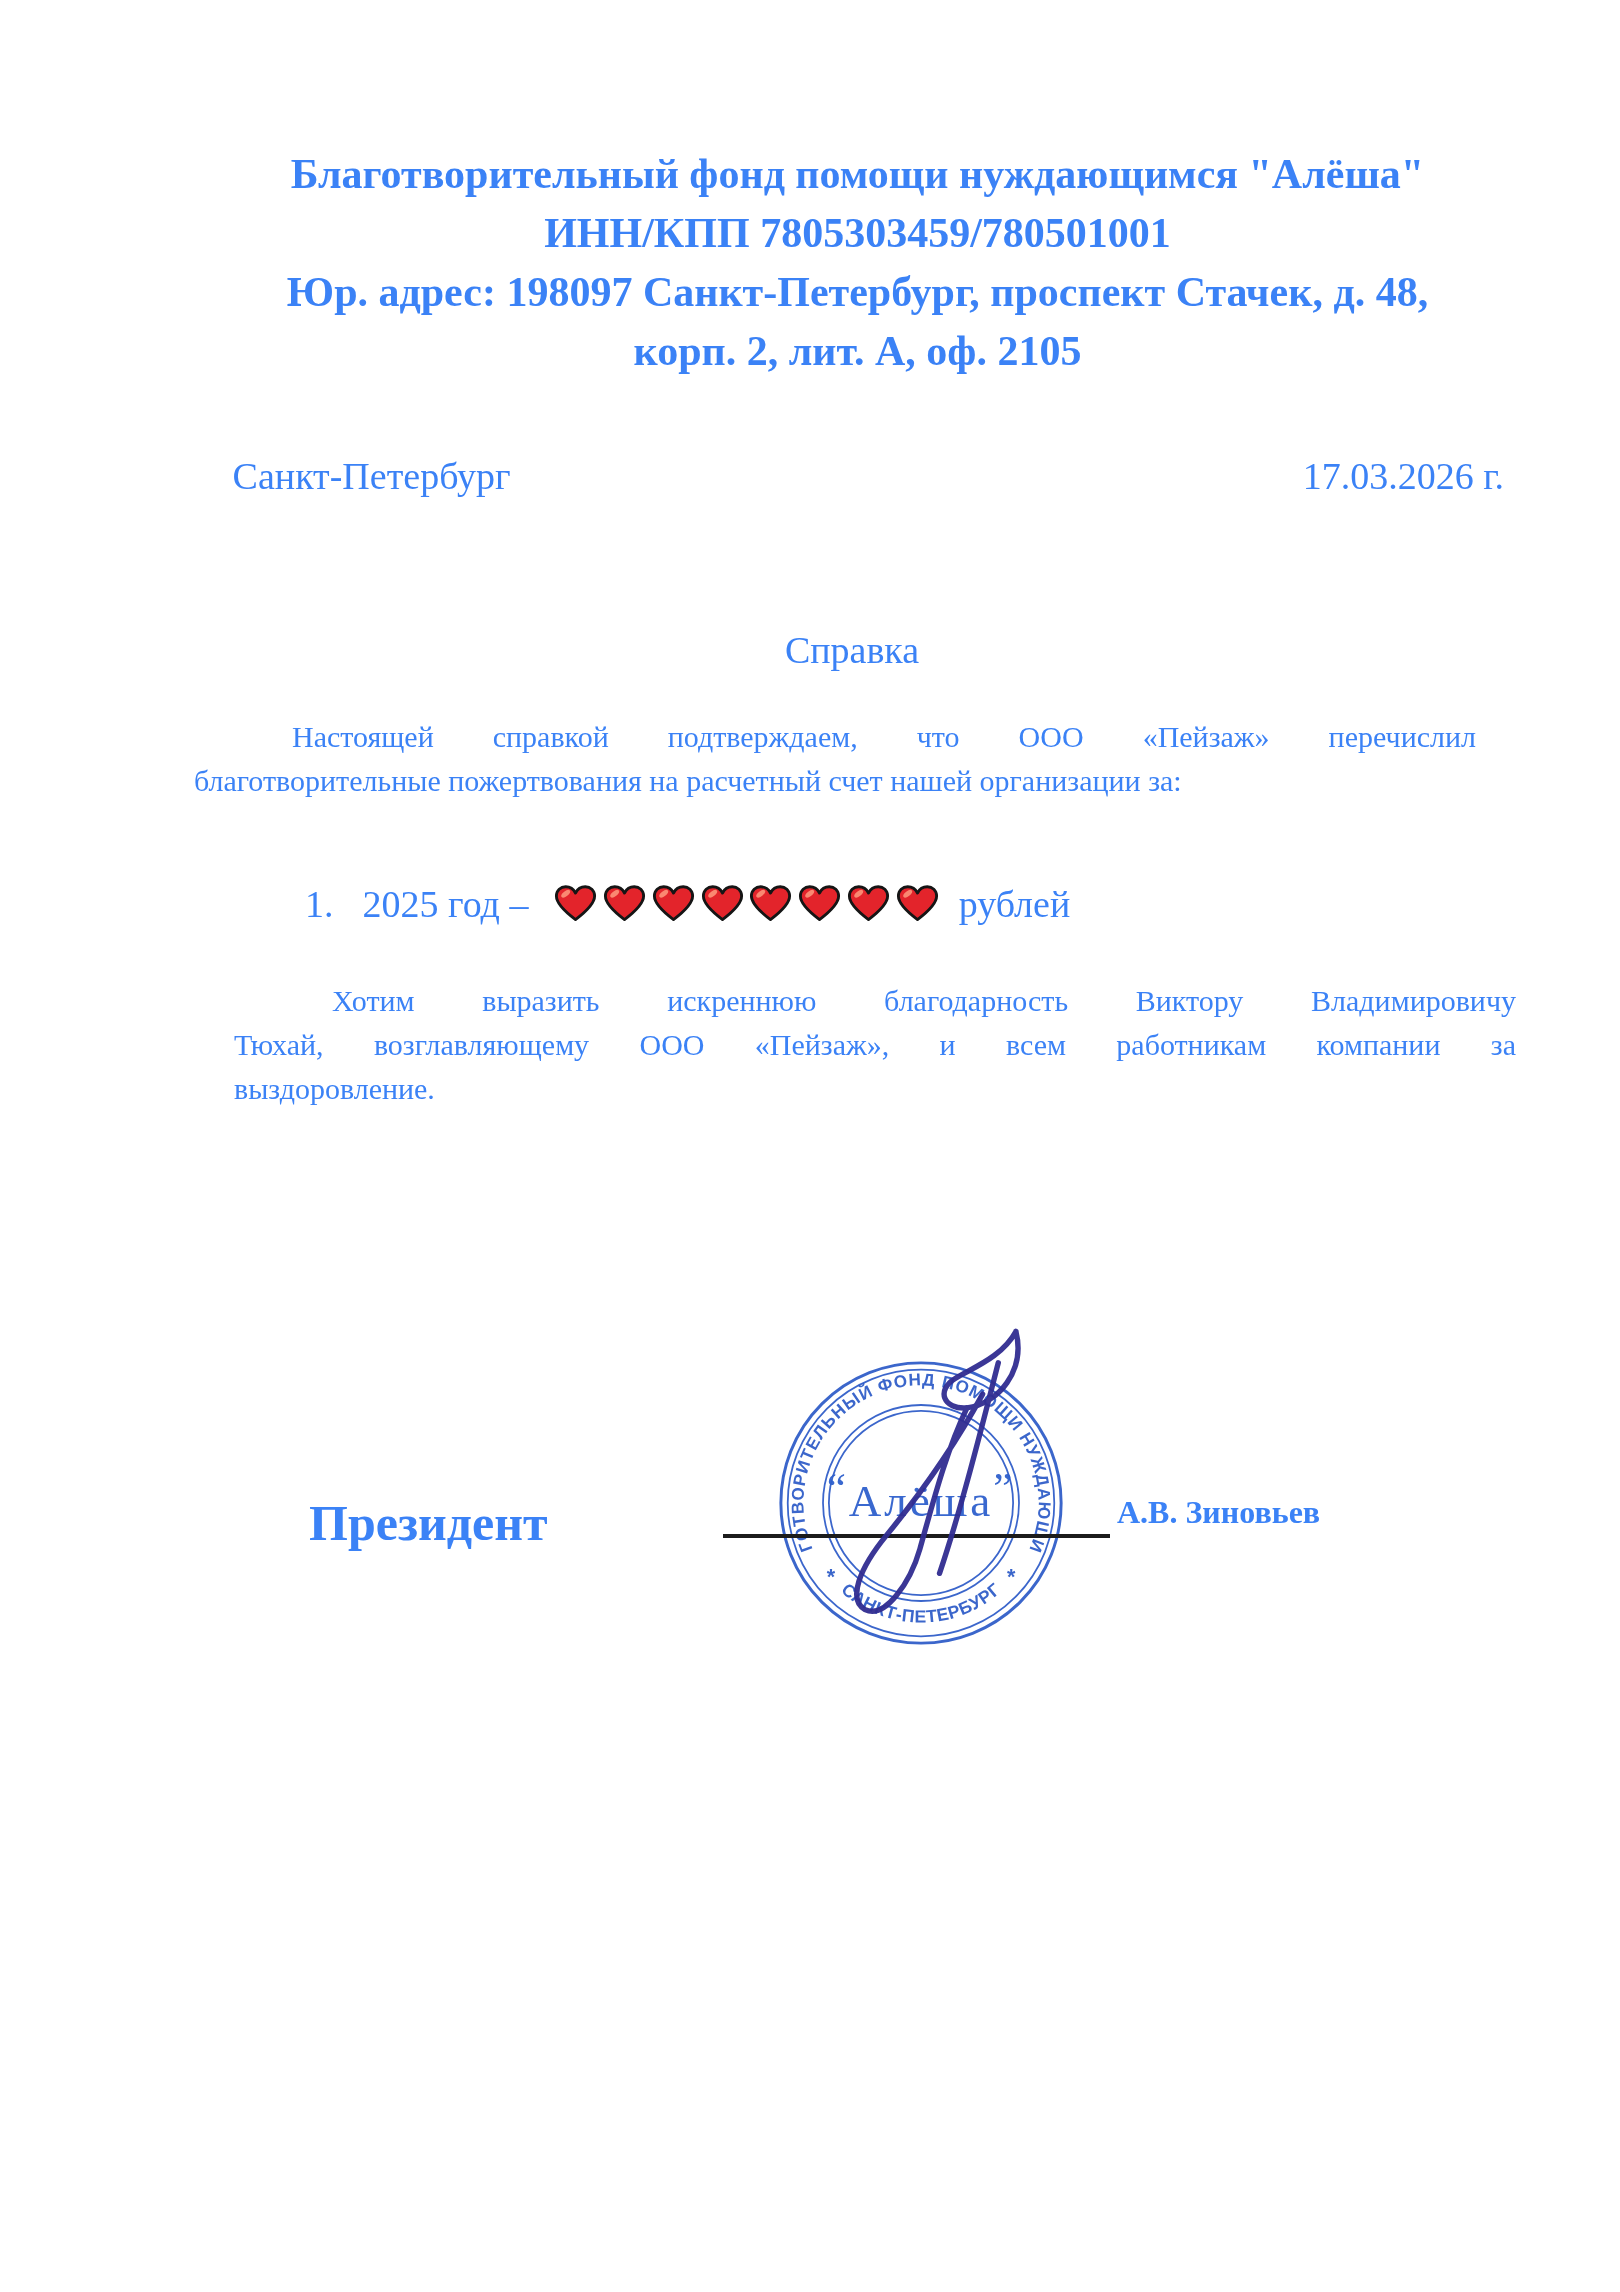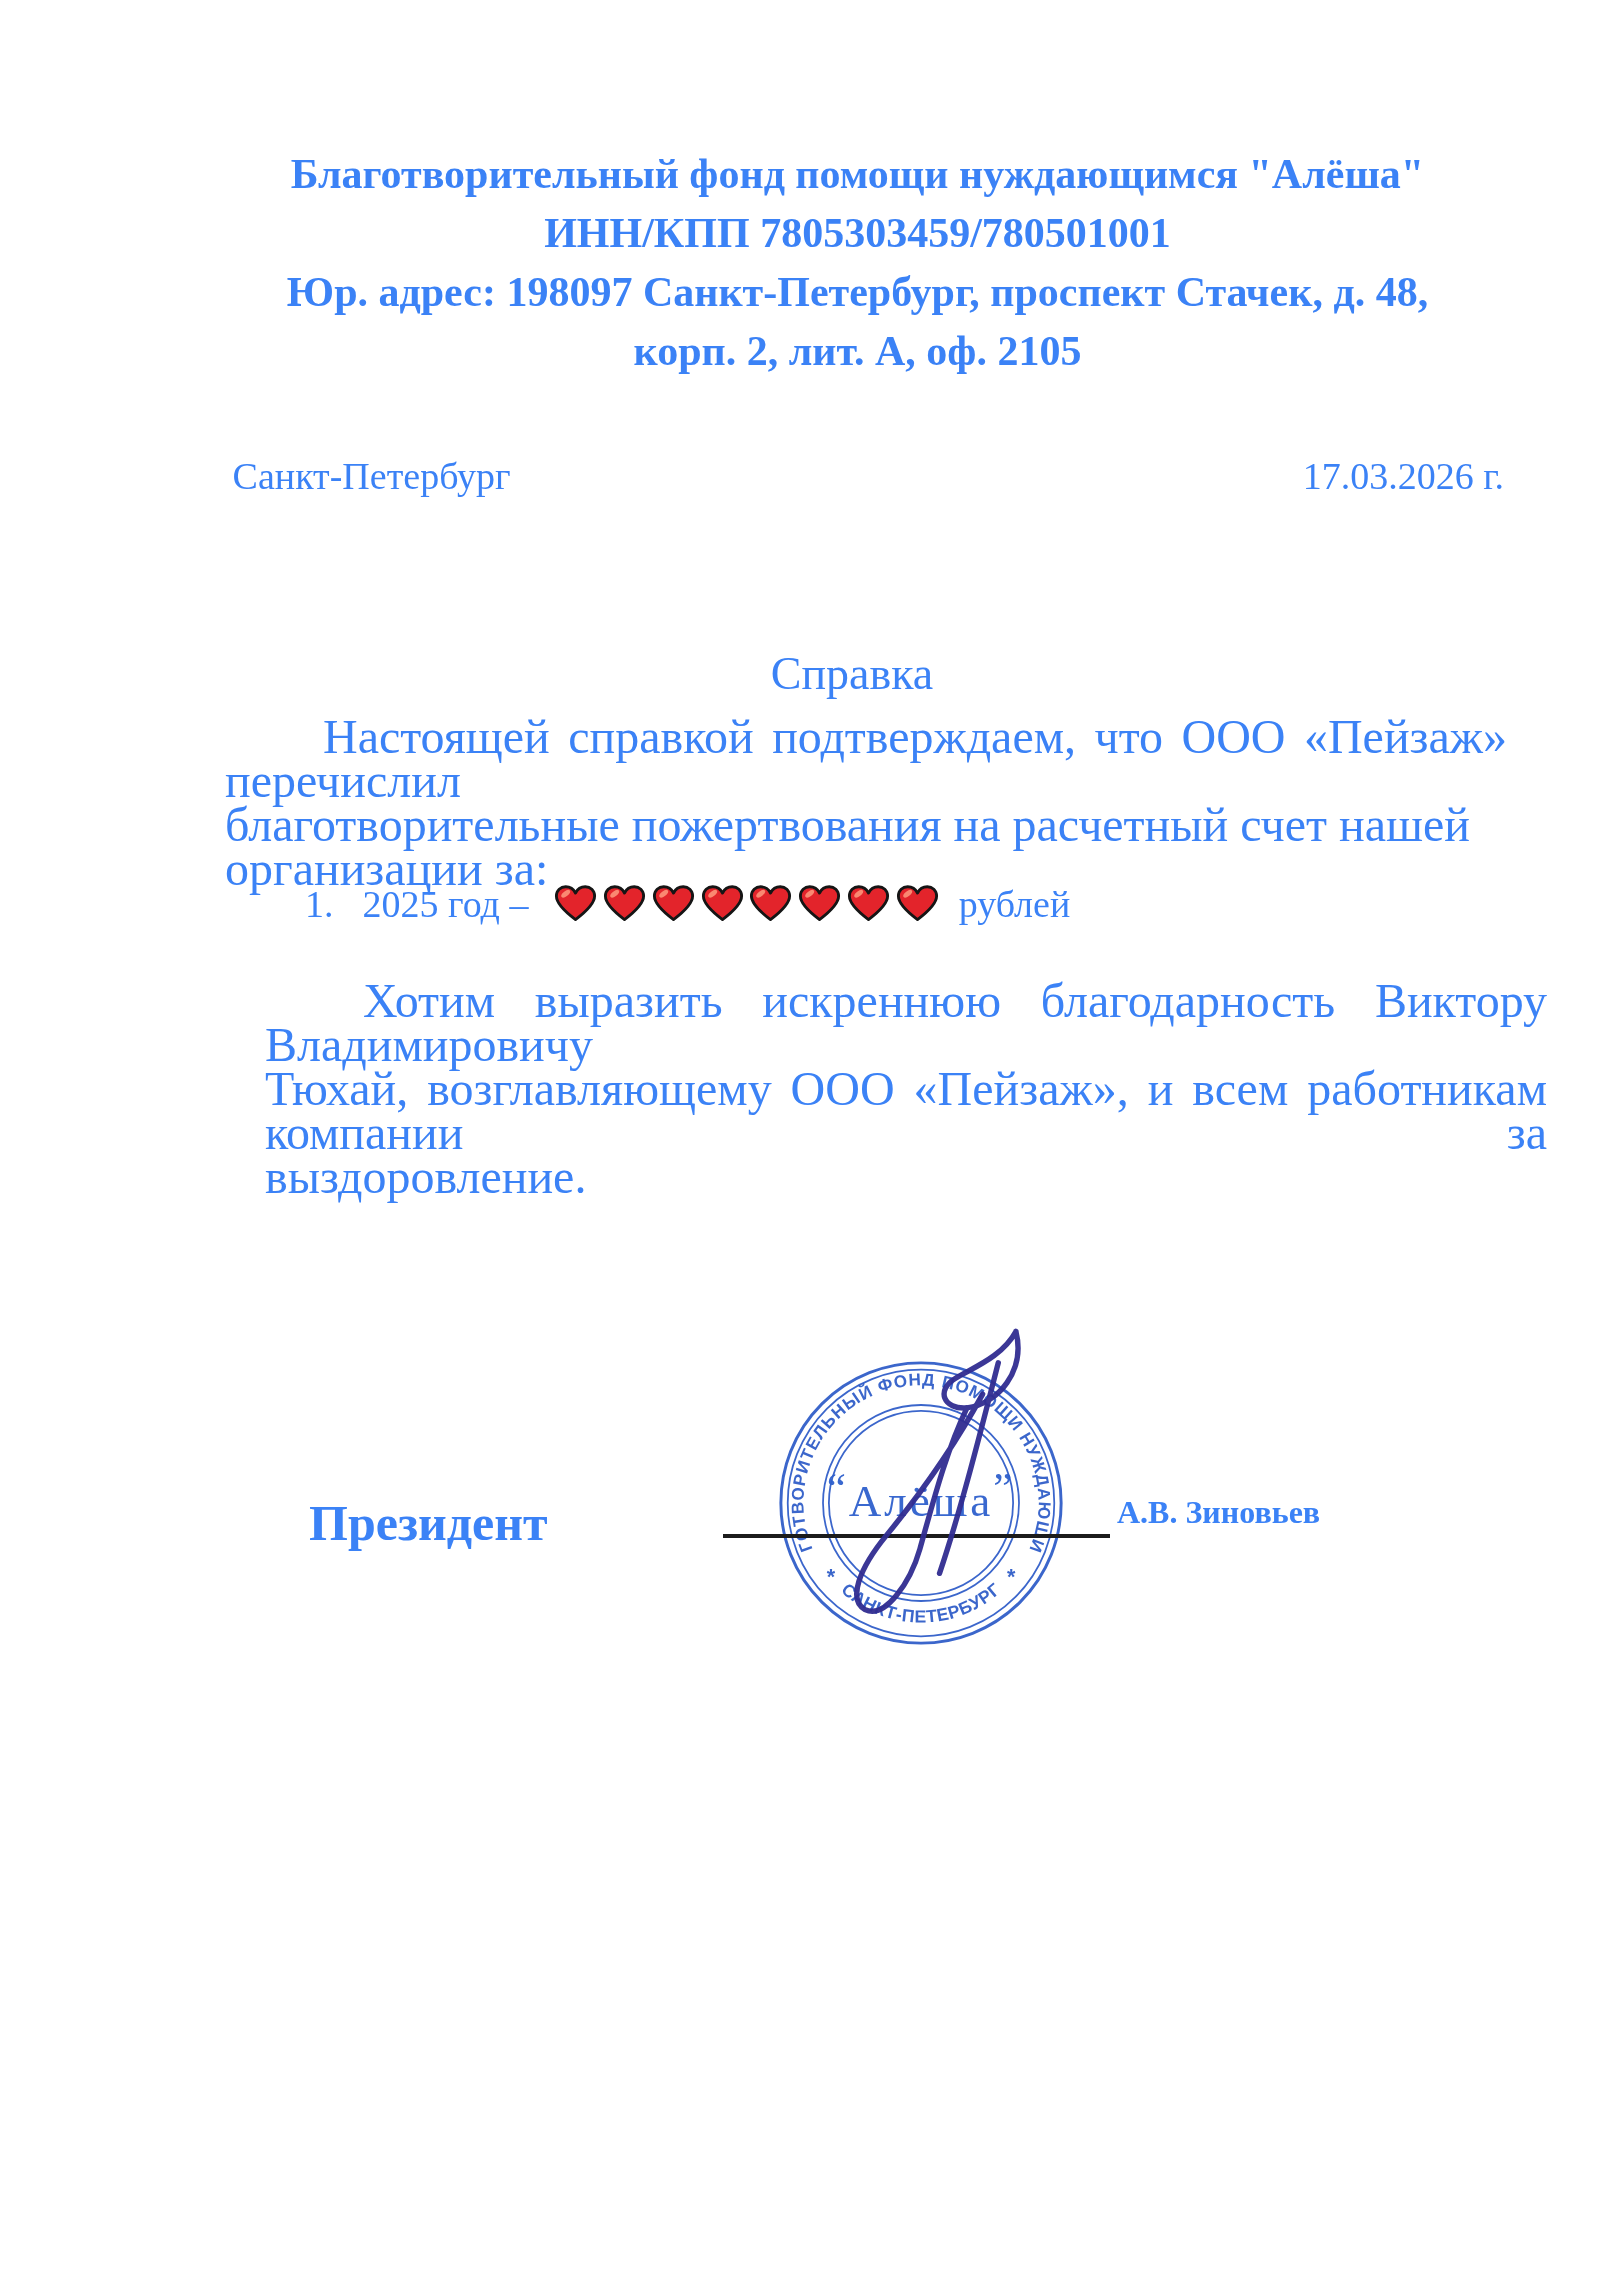--- a/index.html
+++ b/index.html
@@ -18,26 +18,26 @@
   }
   
   .meta-row{
     position:absolute;left:211px;right:116px;top:454px;
     display:flex;justify-content:space-between;
     font-size:38px;line-height:44px;
   }
   .meta-row .city{padding-left:21.6px;}
   
   .doc-title{
-    position:absolute;left:211px;right:127px;top:652px;
-    text-align:center;font-size:46px;line-height:44px;
+    position:absolute;left:211px;right:127px;top:628px;
+    text-align:center;font-size:38px;line-height:44px;
   }
   .para{
-    position:absolute;left:225px;width:1282px;
-    font-size:48px;line-height:44px;
+    position:absolute;left:194px;width:1282px;
+    font-size:30px;line-height:44px;
   }
   .jline{text-align:justify;text-align-last:justify;}
   .indent{text-indent:98px;}
   
   .list-row{
     position:absolute;left:305px;top:878px;height:51px;
     display:flex;align-items:center;
     font-size:38px;white-space:nowrap;
   }
   .list-row .num{margin-right:29px;}

